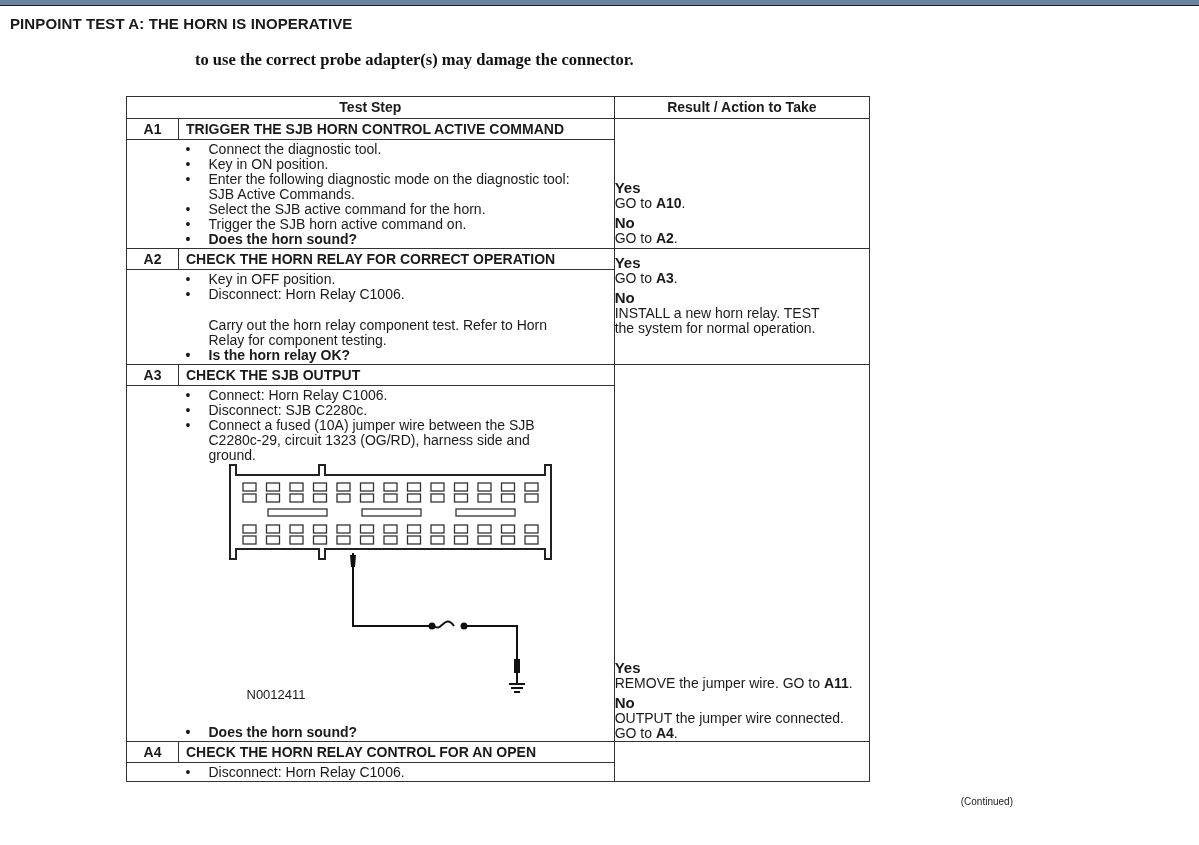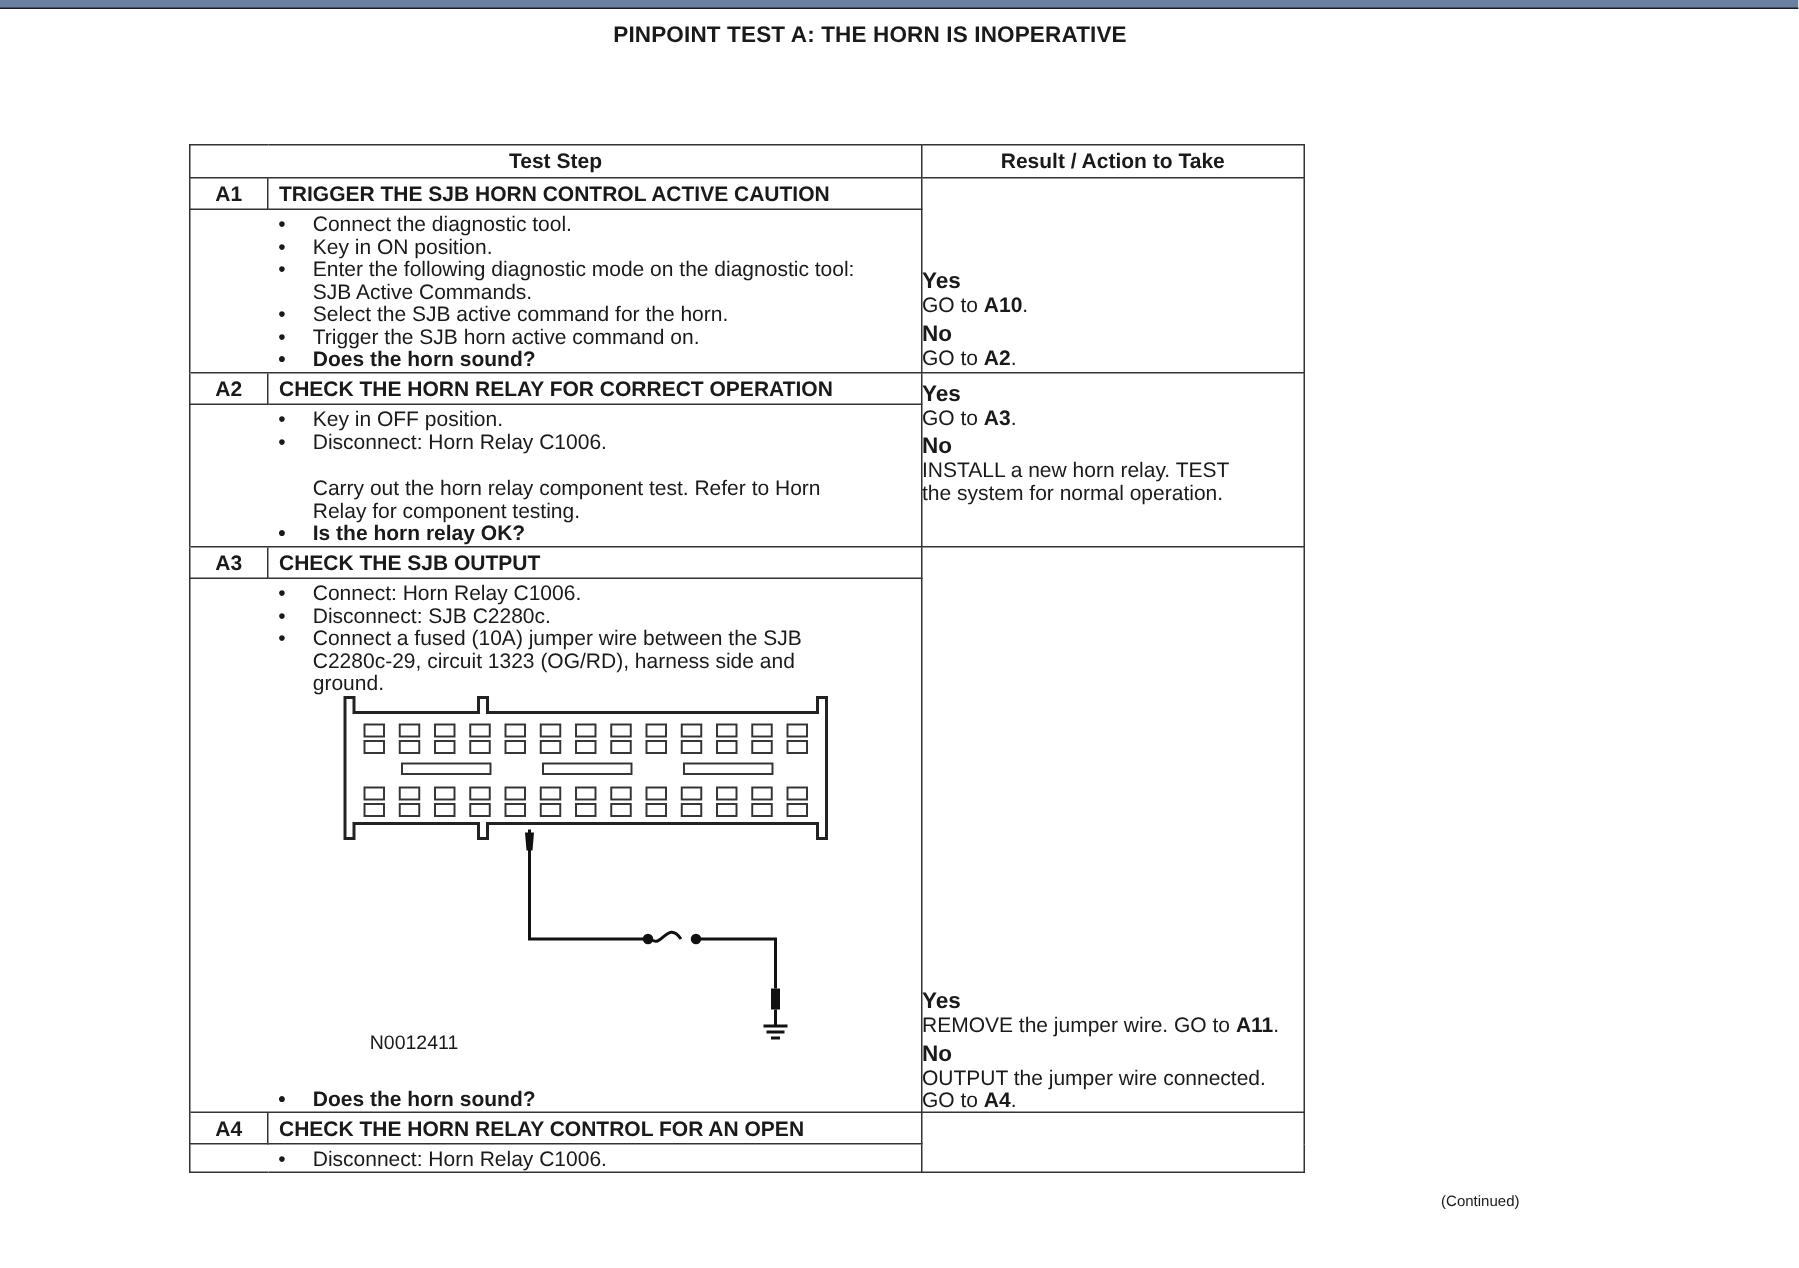--- a/index.html
+++ b/index.html
@@ -1,18 +1,18 @@
 <!DOCTYPE html>
 <html><head>
 <meta charset="utf-8">
 <style>
   html, body { margin:0; padding:0; }
   body { width:1199px; height:845px; background:#ffffff; position:relative; overflow:hidden; font-family:"Liberation Sans", sans-serif; color:#1a1a1a; }
   .topbar { position:absolute; left:0; top:0; width:1199px; height:5px; background:#6a82a0; border-bottom:1px solid #1c1f24; }
-  .title { position:absolute; left:0; width:1160px; top:15px; text-align:center; font-size:15px; font-weight:bold; letter-spacing:0.1px; }
+  .title { position:absolute; left:10px; width:1160px; top:15px; text-align:left; font-size:15px; font-weight:bold; letter-spacing:0.1px; }
   .caution { position:absolute; left:195px; top:51px; font-family:"Liberation Serif", serif; font-weight:bold; font-size:16.5px; line-height:18px; color:#111; }
   .caution .l1 { padding-left:6px; }
   .caution .tri { display:inline-block; vertical-align:-1px; margin-right:6px; }
   table.pt { position:absolute; left:126px; top:96px; width:744px; border-collapse:collapse; font-size:14px; line-height:15px;padding-left:36px; }
   table.pt td, table.pt th { border:1.5px solid #333; padding:0; vertical-align:top; }
   th { font-weight:bold; height:21px; text-align:center; vertical-align:middle !important; }
   .id { width:51px; text-align:center; font-weight:bold; vertical-align:middle !important; height:20px; }
   .stephead { font-weight:bold; padding-left:7px !important; vertical-align:middle !important; }
   .noleft { border-left:none !important; }
   .noright { border-right:none !important; }
@@ -31,32 +31,33 @@
   .fig { position:absolute; left:68px; top:20px; font-size:13px; }
 </style>
 </head>
 <body>
 
 <div class="topbar"></div>
 
 <div class="title">PINPOINT TEST  A: THE HORN IS INOPERATIVE</div>
 
 <div class="caution">
+  <div>to use the correct probe adapter(s) may damage the connector.</div>
 </div>
 
 <table class="pt">
   <tbody>
       <tr>
     <th colspan="2" style="width:560px">Test Step</th>
     <th>Result / Action to Take</th>
   </tr>
 
   <tr>
     <td class="id">A1</td>
-    <td class="stephead">TRIGGER THE SJB HORN CONTROL ACTIVE CAUTION</td>
+    <td class="stephead">TRIGGER THE SJB HORN CONTROL ACTIVE COMMAND</td>
     <td class="res" rowspan="2">
       <div class="h">Yes</div>
       <div class="t"><span>GO to </span><b>A10</b>.</div>
       <div class="h">No</div>
       <div class="t" style="padding-bottom:2px"><span>GO to </span><b>A2</b>.</div>
     </td>
   </tr>
   <tr>
     <td class="noright nobot"></td>
     <td class="noleft" style="padding:2px 0 1px 0;">

